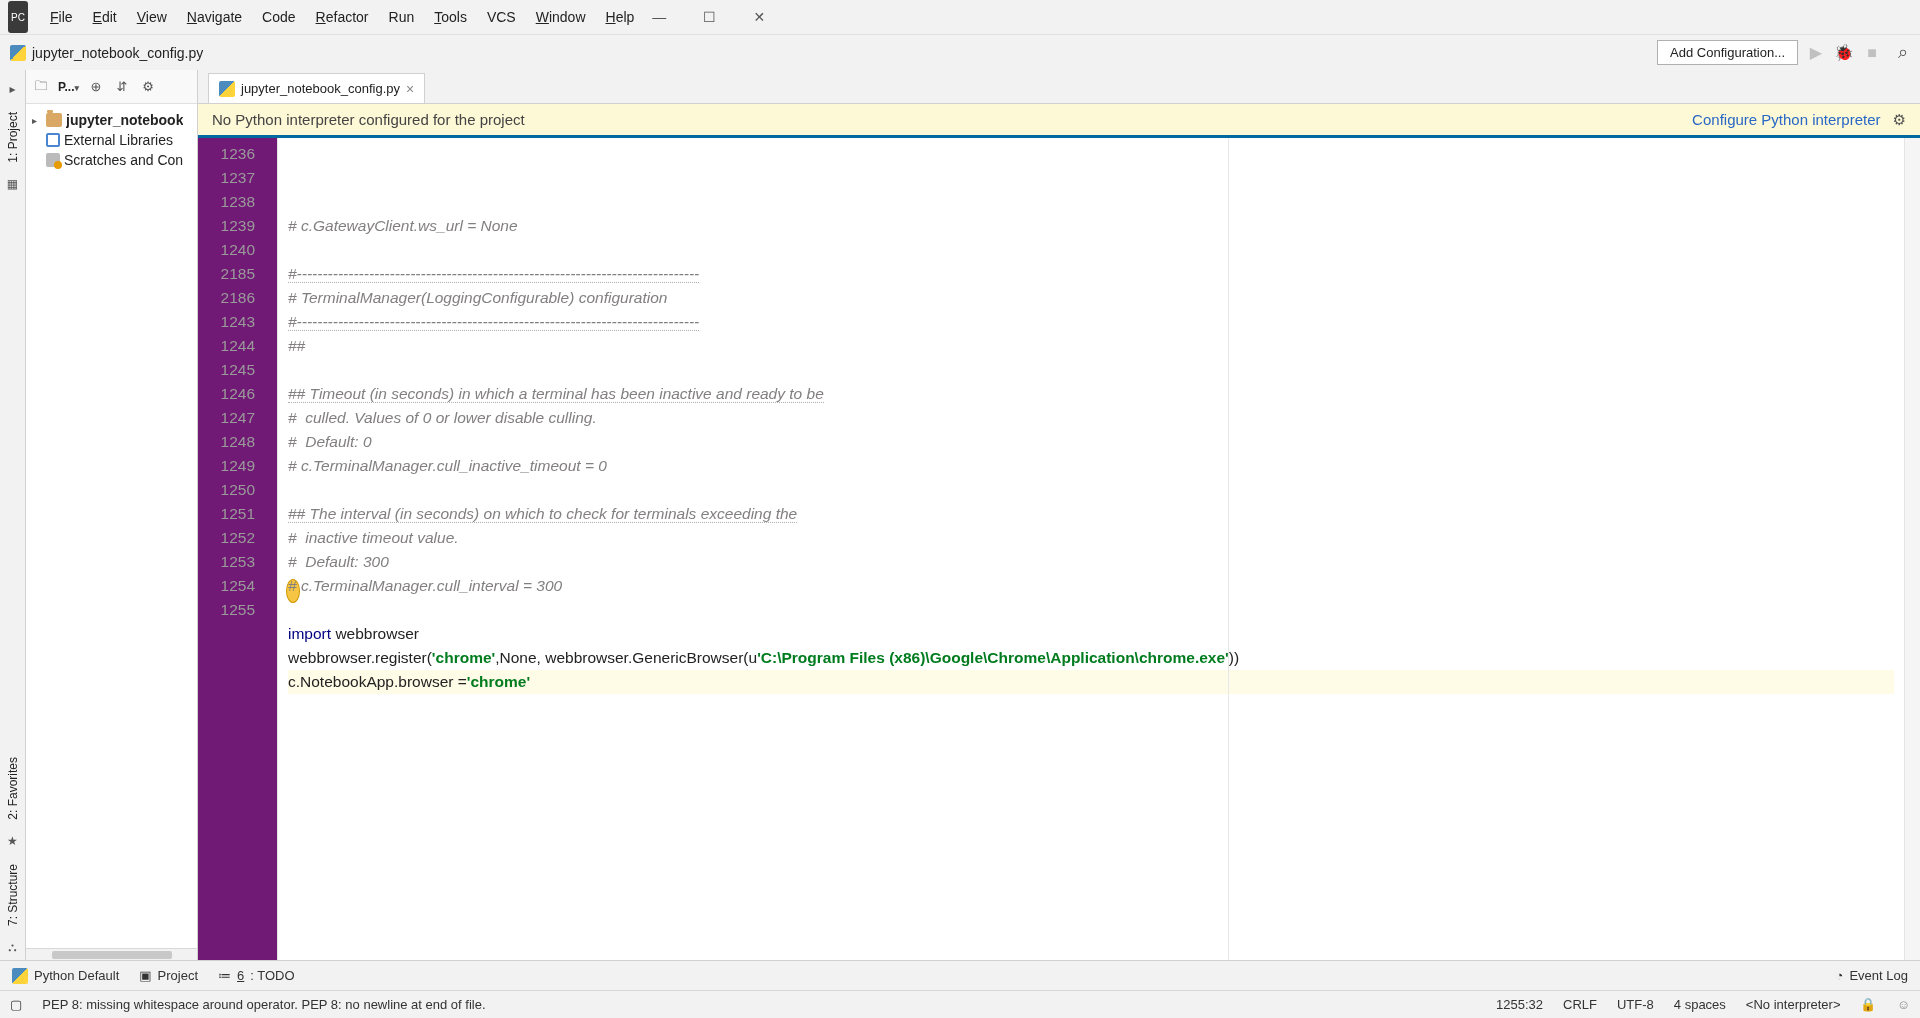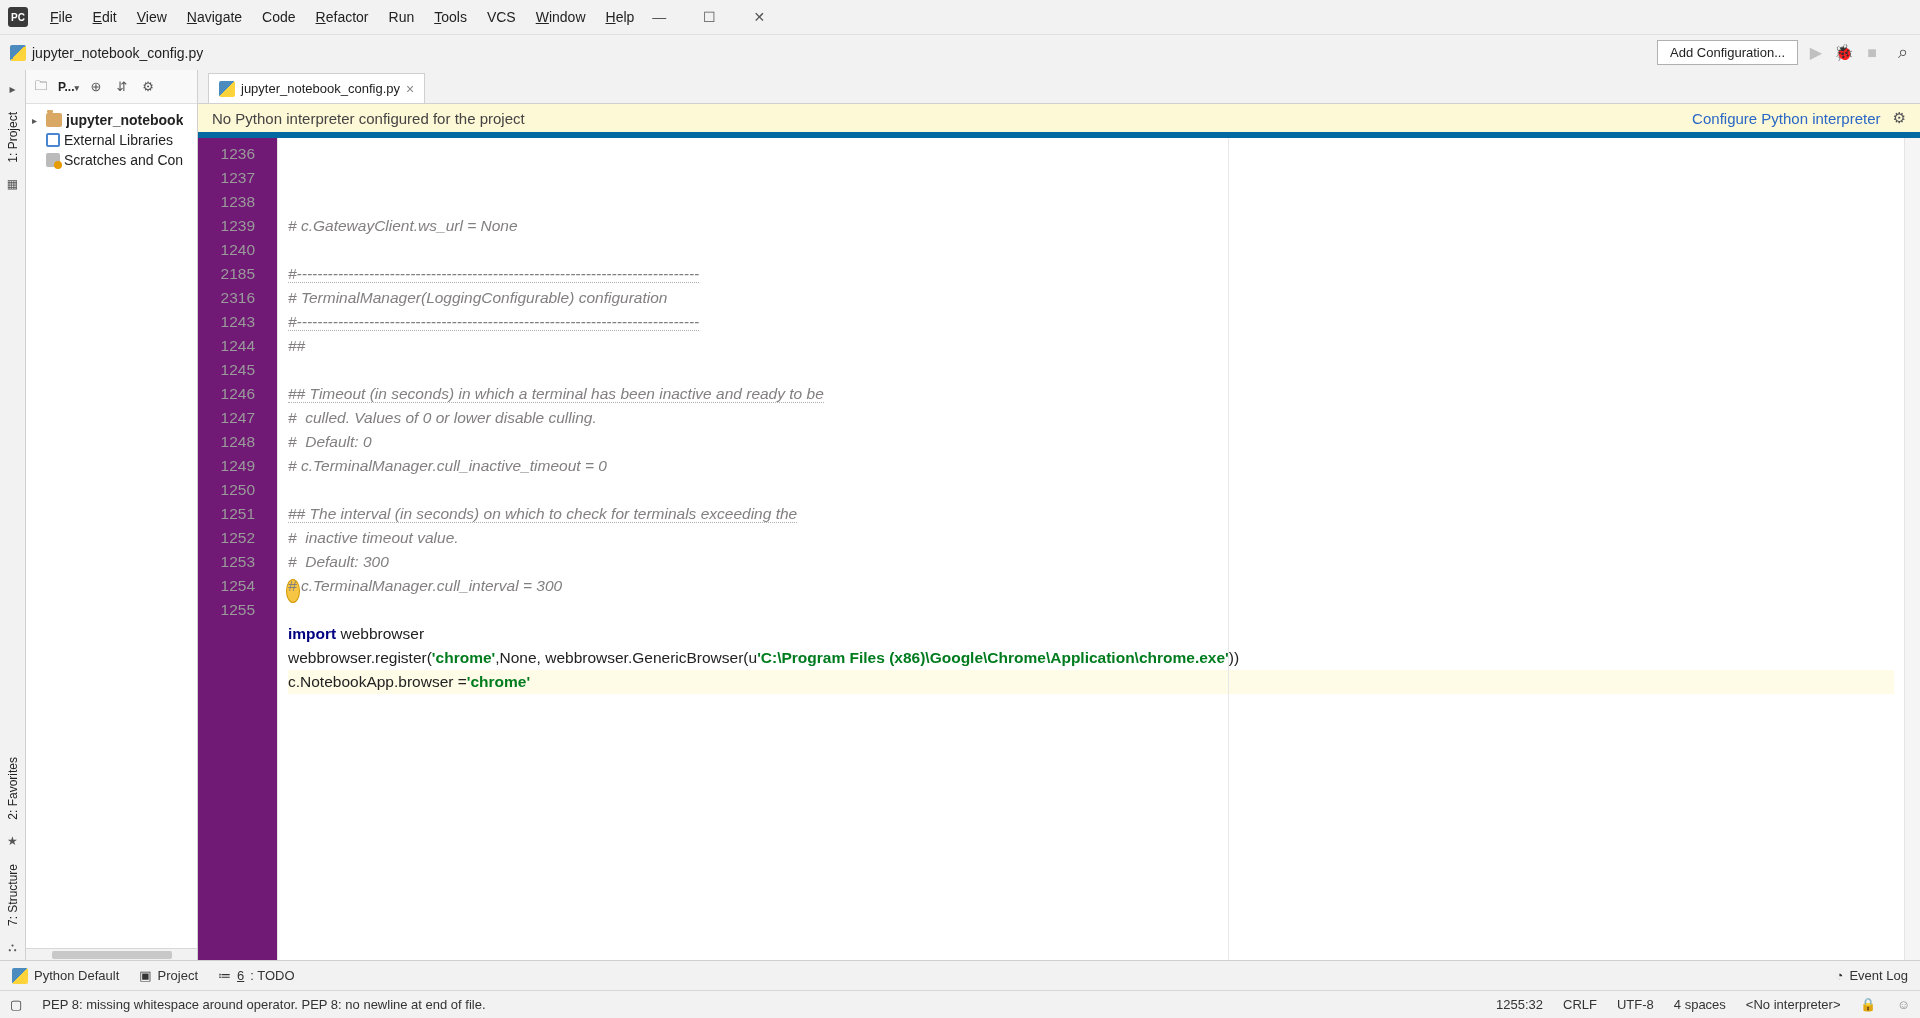--- a/index.html
+++ b/index.html
@@ -1,18 +1,18 @@
 <!DOCTYPE html>
 <html><head>
 <meta charset="utf-8">
 <style>
 * { margin:0; padding:0; box-sizing:border-box; font-family:"Segoe UI",Arial,sans-serif; }
 body { width:1920px; height:1018px; overflow:hidden; background:#f2f2f2; }
 .menubar { height:34px; background:#f2f2f2; display:flex; align-items:center; padding:0 8px; }
-.logo { width:20px; height:20px; background:#3a3a3a; border-radius:3px; margin-right:12px; display:inline-flex; align-items:center; justify-content:center; color:#fff; font-size:10px; font-weight:bold; }
+.logo { width:20px; height:32px; background:#3a3a3a; border-radius:3px; margin-right:12px; display:inline-flex; align-items:center; justify-content:center; color:#fff; font-size:10px; font-weight:normal; }
 .menu-item { padding:0 10px; font-size:14px; color:#222; cursor:default; }
 .menu-item u { text-decoration:underline; }
 .title-area { flex:1; text-align:center; color:#888; font-size:14px; padding-right:60px; }
 .win-controls { display:flex; gap:20px; color:#555; font-size:14px; }
 .win-btn { width:30px; text-align:center; cursor:default; }
 .navbar { height:36px; background:#f2f2f2; border-top:1px solid #e0e0e0; display:flex; align-items:center; padding:0 10px; }
 .nav-file { display:flex; align-items:center; font-size:14px; color:#222; flex:1; }
 .nav-file-icon { width:16px; height:16px; margin-right:6px; }
 .nav-right { display:flex; align-items:center; gap:8px; }
 .add-config { border:1px solid #b0b0b0; background:#fff; padding:4px 12px; font-size:13px; color:#222; }
@@ -27,32 +27,32 @@
 .project-combo { font-size:12px; font-weight:bold; color:#222; }
 .tree { padding:6px 0; font-size:14px; color:#222; }
 .tree-row { display:flex; align-items:center; padding:2px 6px; white-space:nowrap; overflow:hidden; }
 .tree-expand { width:14px; font-size:10px; color:#555; }
 .tree-icon { width:16px; height:16px; margin-right:4px; flex-shrink:0; }
 .tree-label { overflow:hidden; }
 .editor-area { flex:1; display:flex; flex-direction:column; background:#fff; min-width:0; }
 .tab-row { height:34px; display:flex; align-items:flex-end; background:#f2f2f2; border-bottom:1px solid #d0d0d0; padding-left:10px; }
 .tab { height:30px; background:#fff; border:1px solid #d0d0d0; border-bottom:none; display:flex; align-items:center; padding:0 10px; font-size:13px; color:#222; gap:6px; }
 .tab-close { color:#888; font-size:14px; cursor:default; }
-.notification { height:34px; background:#fdf8d6; border-bottom:6px solid #0369a1; display:flex; align-items:center; padding:0 14px; font-size:15px; color:#444; }
+.notification { height:34px; background:#fdf8d6; border-bottom:3px solid #0369a1; display:flex; align-items:center; padding:0 14px; font-size:15px; color:#444; }
 .notif-link { margin-left:auto; color:#2968c6; cursor:default; }
 .notif-gear { margin-left:12px; color:#555; }
 .code-area { flex:1; display:flex; overflow:hidden; font-family:Consolas,"Courier New",monospace; font-size:15.5px; }
 .gutter { width:80px; background:#701a75; color:#9a9a9a; text-align:right; padding:4px 22px 4px 0; border-right:1px solid #e4e4e4; line-height:24px; flex-shrink:0; position:relative; }
 .gutter div { height:24px; }
 .lightbulb { position:absolute; left:88px; width:14px; height:14px; background:#f6c544; border-radius:50%; border:1px solid #d09800; }
 .code { flex:1; padding:4px 10px; line-height:24px; white-space:pre; color:#222; position:relative; }
 .code-line { height:24px; }
 .comment { color:#827f7f; font-style:italic; }
 .dash-comment { color:#827f7f; font-style:italic; border-bottom:1px dotted #b0b0b0; }
-.kw { color:#000080; font-weight:bold; }
+.kw { color:#000080; font-weight:normal; }
 .str { color:#007c1f; font-weight:bold; }
 .plain { color:#222; }
 .hl-line { background:#fefbe6; display:block; width:100%; }
 .underline-dotted { border-bottom:1px dotted #b0b0b0; }
 .editor-right { width:16px; background:#f5f5f5; border-left:1px solid #e4e4e4; }
 .scroll-area { height:12px; background:#f2f2f2; border-top:1px solid #d8d8d8; }
 .scroll-thumb { height:8px; width:120px; background:#c8c8c8; margin:2px 0 0 26px; border-radius:2px; }
 .bottom-bar { height:30px; background:#f2f2f2; border-top:1px solid #d0d0d0; display:flex; align-items:center; padding:0 12px; font-size:13px; color:#333; gap:20px; }
 .bb-item { display:flex; align-items:center; gap:6px; cursor:default; }
 .bb-right { margin-left:auto; }
@@ -160,21 +160,21 @@
       <span class="notif-gear">⚙</span>
     </div>
     <div class="code-area">
       <div class="gutter" id="gutter">
           <div>1236</div>
           <div>1237</div>
           <div>1238</div>
           <div>1239</div>
           <div>1240</div>
           <div>2185</div>
-          <div>2316</div>
+          <div>2186</div>
           <div>1243</div>
           <div>1244</div>
           <div>1245</div>
           <div>1246</div>
           <div>1247</div>
           <div>1248</div>
           <div>1249</div>
           <div>1250</div>
           <div>1251</div>
           <div>1252</div>

